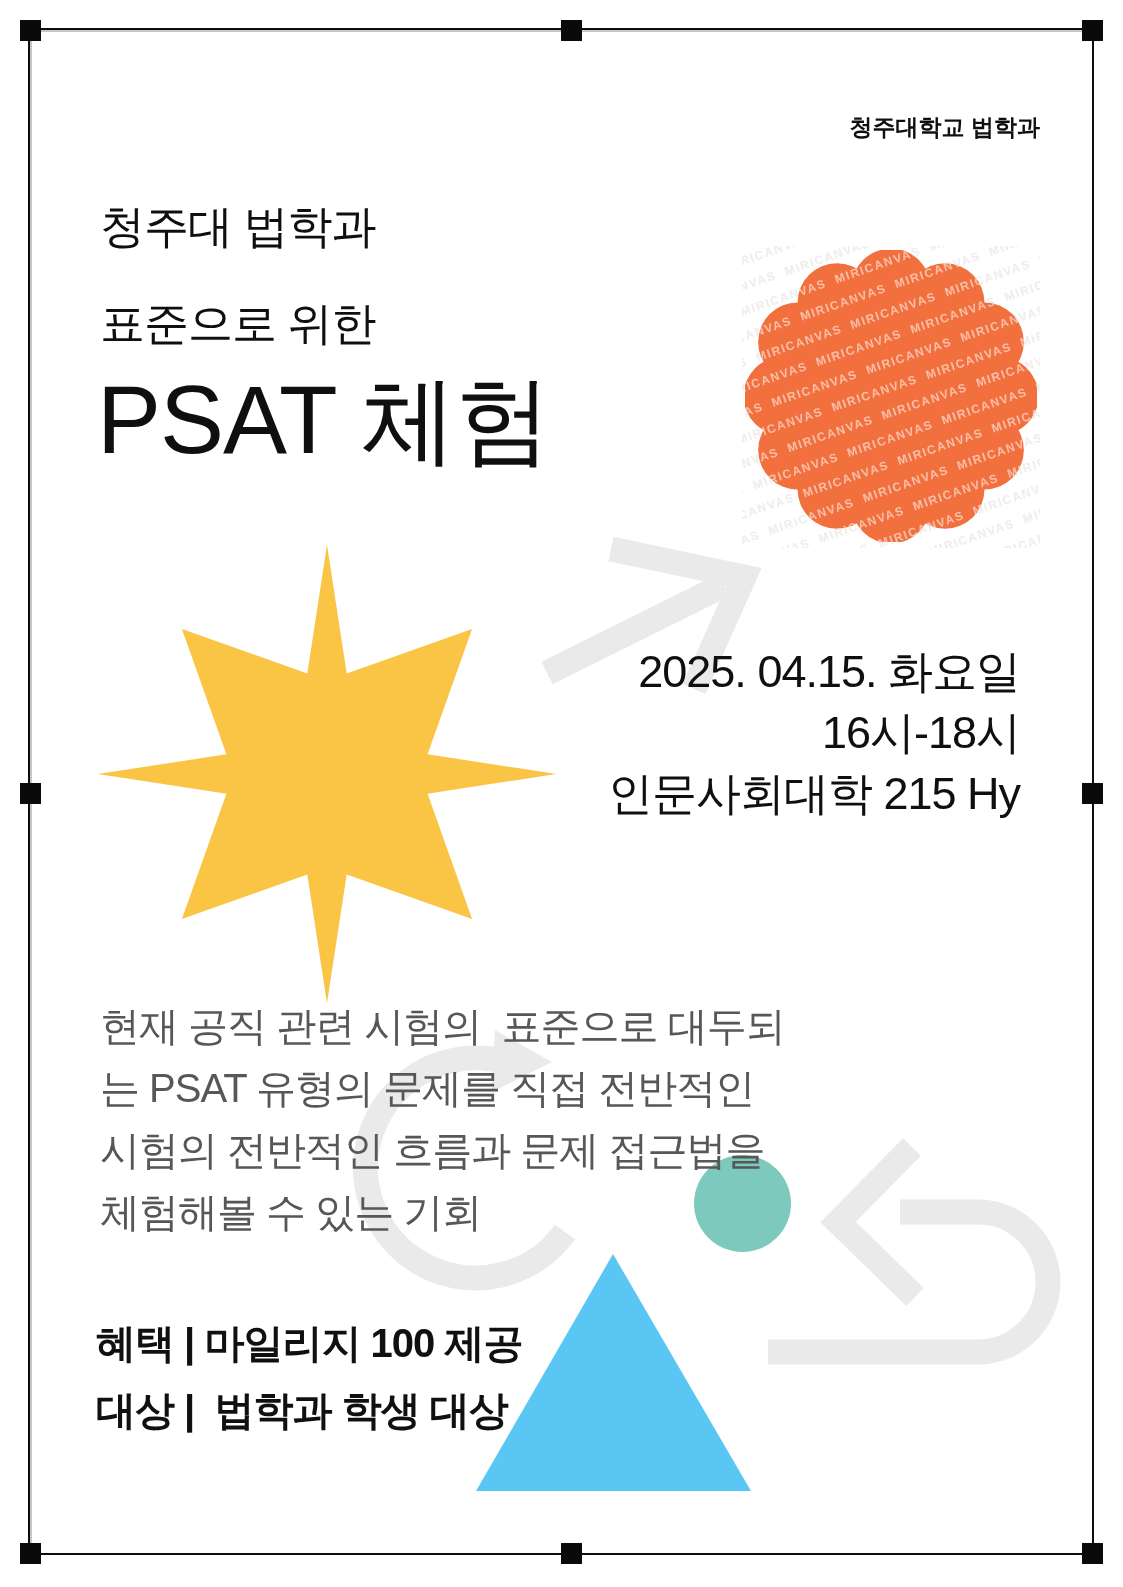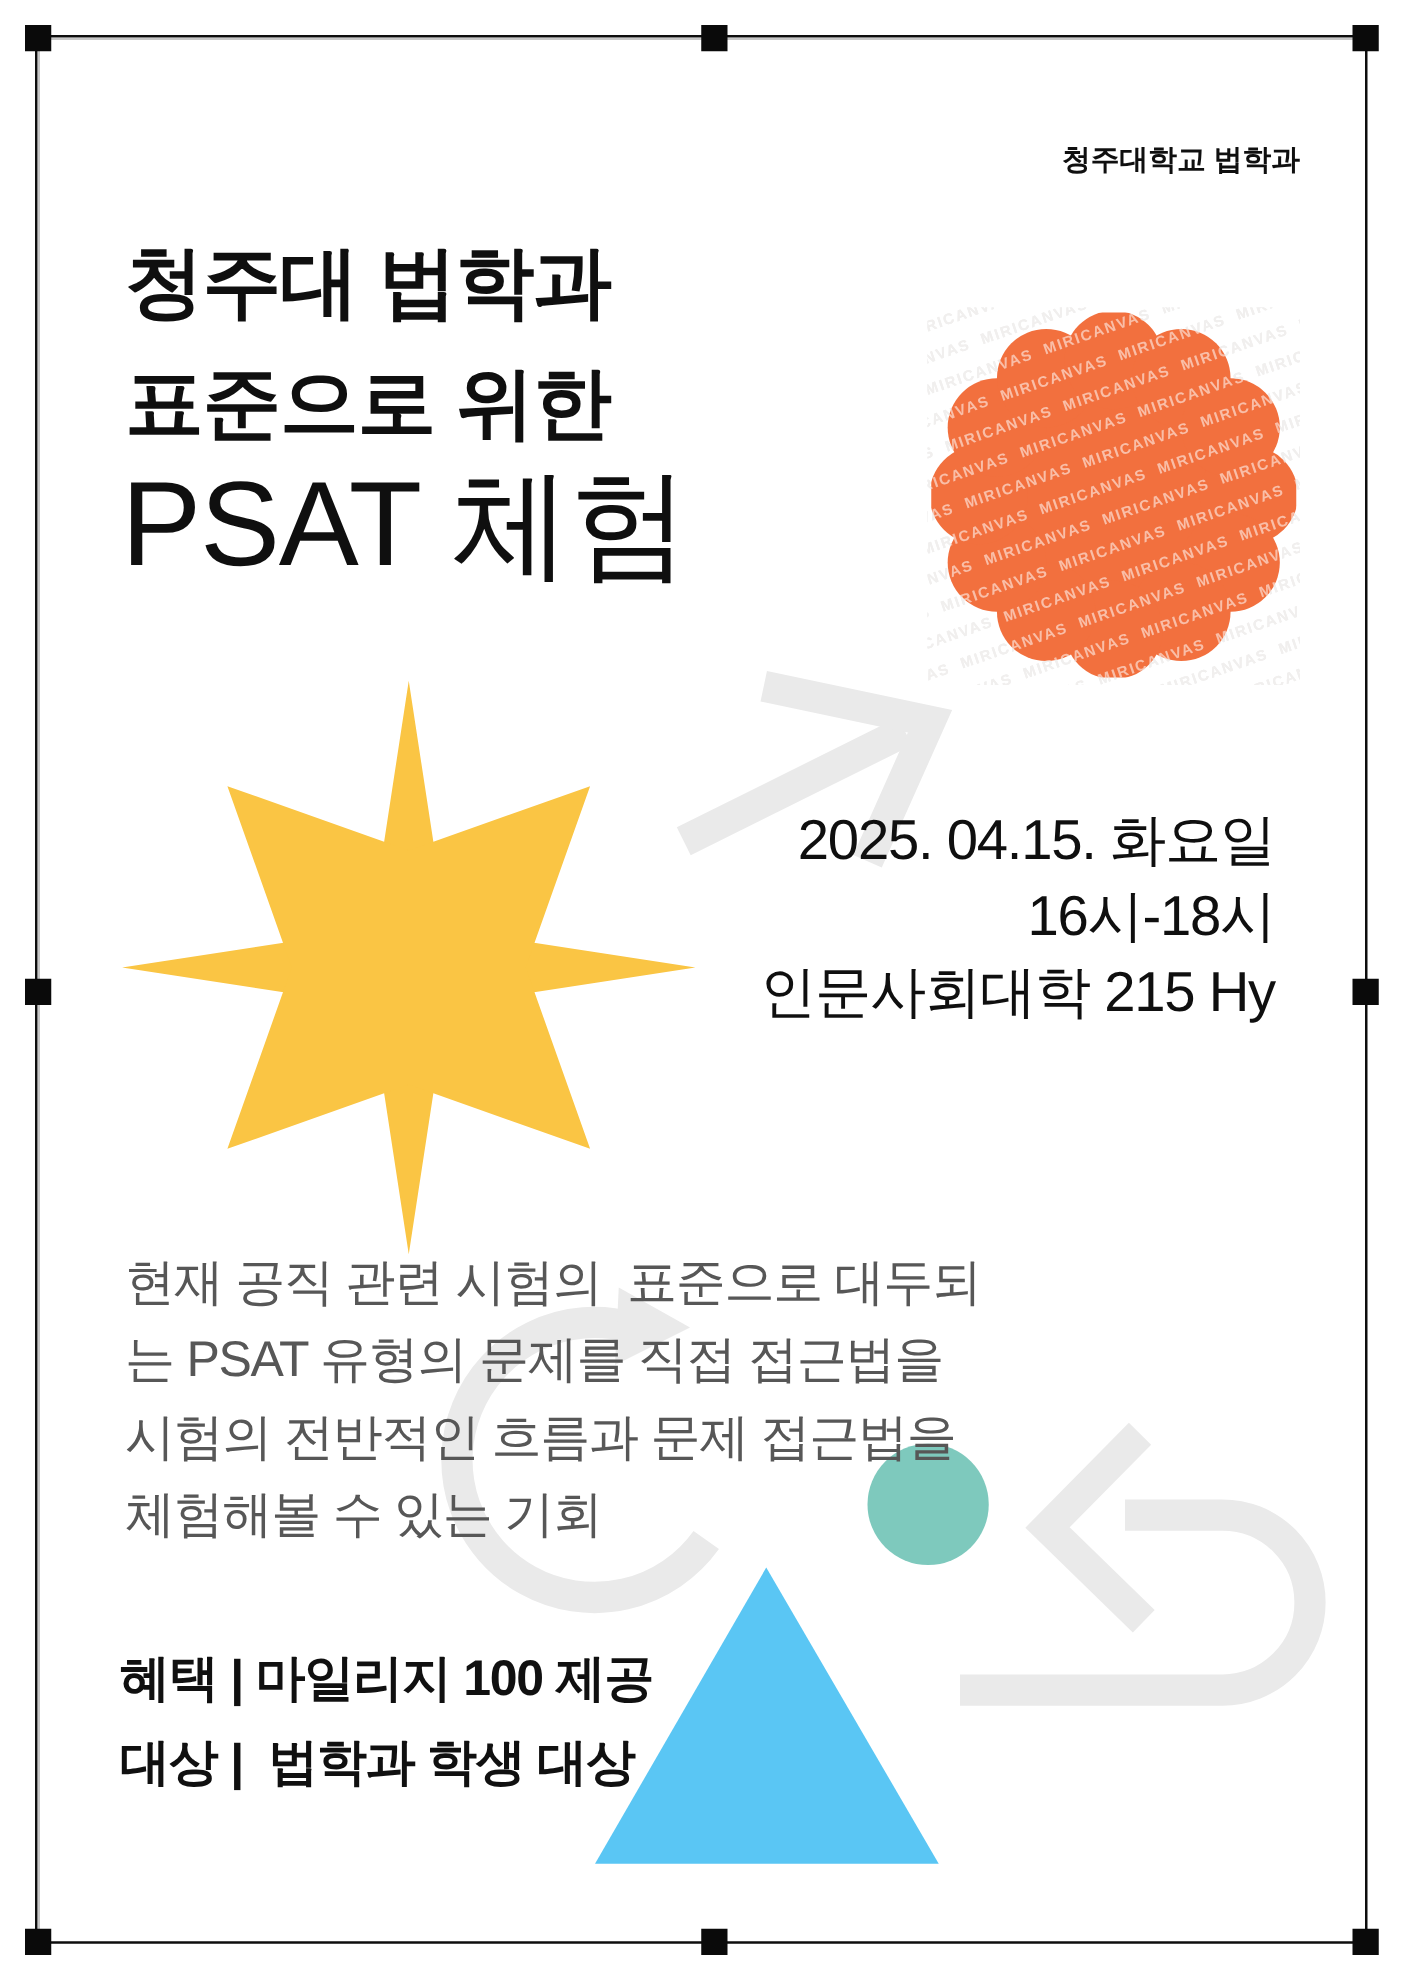--- a/index.html
+++ b/index.html
@@ -19,21 +19,21 @@
     position:absolute;width:21px;height:21px;background:#0a0a0a;
   }
 
   
   .dept-label{
     position:absolute;right:83px;top:112px;
     font-size:23px;font-weight:600;letter-spacing:0px;
   }
   .title-block{
     position:absolute;left:100px;top:178px;
-    font-size:63px;line-height:97px;font-weight:700;letter-spacing:-1px;
+    font-size:45px;line-height:97px;font-weight:400;letter-spacing:-1px;
   }
   .psat-heading{
     position:absolute;left:97px;top:356px;
     font-size:96px;line-height:128px;font-weight:500;letter-spacing:-1px;
   }
   .event-block{
     position:absolute;right:103px;top:641px;text-align:right;
     font-size:45px;line-height:61px;font-weight:500;letter-spacing:-1px;
   }
   .desc-block{
@@ -187,21 +187,21 @@
 <div class="psat-heading" style="color: rgb(15, 15, 15);">PSAT 체험</div>
 
 <div class="event-block" style="color: rgb(15, 15, 15);">
   <div>2025. 04.15. 화요일</div>
   <div>16시-18시</div>
   <div>인문사회대학 215 Hy</div>
 </div>
 
 <div class="desc-block" style="color: rgb(87, 87, 87);">
   <div>현재 공직 관련 시험의  표준으로 대두되</div>
-  <div>는 PSAT 유형의 문제를 직접 접근법을</div>
+  <div>는 PSAT 유형의 문제를 직접 전반적인</div>
   <div>시험의 전반적인 흐름과 문제 접근법을</div>
   <div>체험해볼 수 있는 기회</div>
 </div>
 
 <div class="details-block" style="color: rgb(16, 16, 16);">
   <div>혜택 | 마일리지 100 제공</div>
   <div>대상 |  법학과 학생 대상</div>
 </div>
 
 <div class="frame"></div>

